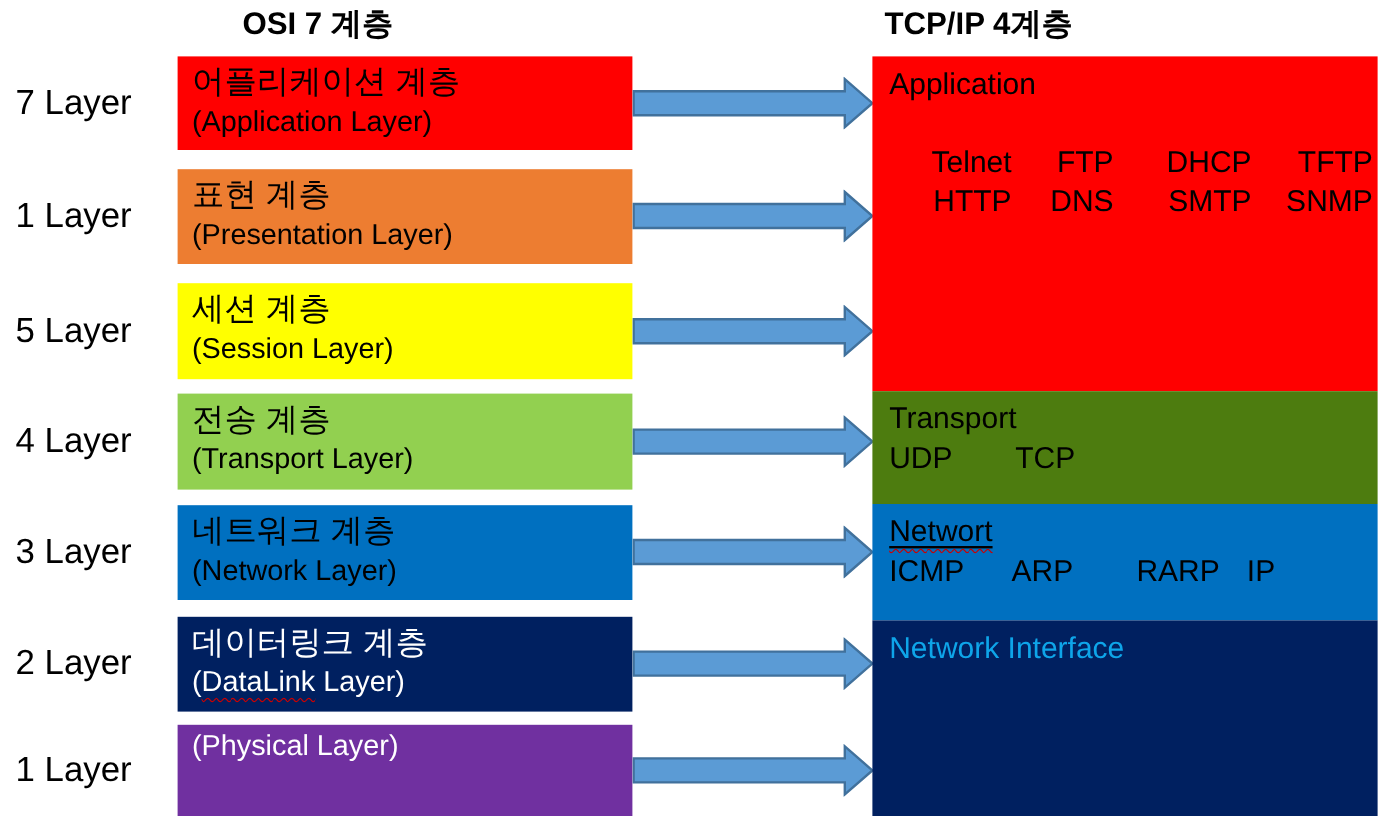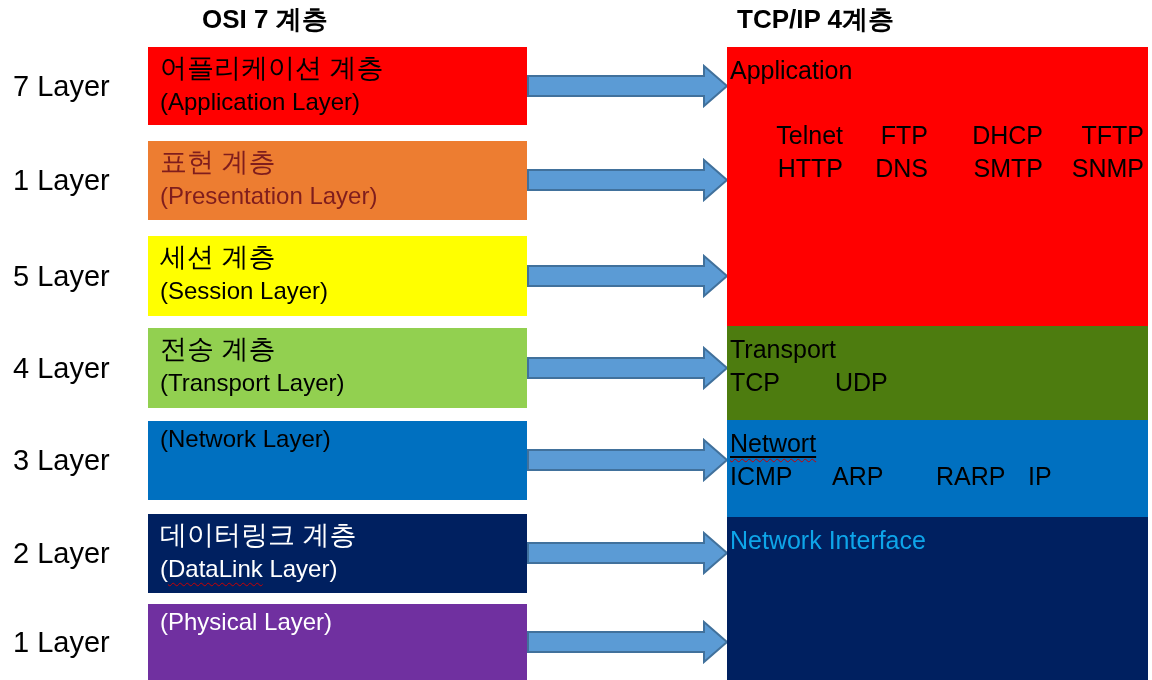--- a/index.html
+++ b/index.html
@@ -15,21 +15,21 @@
     font-size:29px;display:flex;align-items:center;white-space:nowrap;
   }
   .osi-box{
     left:148px;width:379px;box-sizing:border-box;
     padding:3px 0 0 12px;overflow:hidden;
   }
   .osi-box .ko{font-size:27px;line-height:37px;white-space:nowrap;}
   .osi-box .en{font-size:24px;line-height:30px;white-space:nowrap;}
   .tcp-box{
     left:727px;width:421px;box-sizing:border-box;
-    padding:6px 0 0 3px;overflow:hidden;
+    padding:6px 0 0 14px;overflow:hidden;
   }
   .tcp-box .title{font-size:25px;line-height:34px;white-space:nowrap;}
   .proto-grid{display:grid;font-size:25px;line-height:33px;}
   .grid-app{position:absolute;left:11px;top:72px;right:4px;
     grid-template-columns:105px 85px 115px auto;text-align:right;}
   .grid-transport{grid-template-columns:105px auto;}
   .grid-network{grid-template-columns:102px 104px 92px auto;}
   .arrow{left:527px;width:202px;height:44px;}
   .u-solid{text-decoration:underline;text-decoration-thickness:2px;text-underline-offset:4px;}
   .u-wavy{text-decoration:underline wavy #cc0000;text-decoration-thickness:1px;text-underline-offset:6px;}
@@ -46,33 +46,34 @@
 <div class="abs layer-num" style="left:13px;top:236px;height:80px;">5 Layer</div>
 <div class="abs layer-num" style="left:13px;top:328px;height:80px;">4 Layer</div>
 <div class="abs layer-num" style="left:13px;top:421px;height:79px;">3 Layer</div>
 <div class="abs layer-num" style="left:13px;top:514px;height:79px;">2 Layer</div>
 <div class="abs layer-num" style="left:13px;top:604px;height:76px;">1 Layer</div>
 
 <div class="abs osi-box" style="top: 47px; height: 78px; background-color: rgb(255, 0, 0); color: rgb(0, 0, 0);">
   <div class="ko">어플리케이션 계층</div>
   <div class="en">(Application Layer)</div>
 </div>
-<div class="abs osi-box" style="top: 141px; height: 79px; background-color: rgb(237, 125, 49); color: #7f1d1d;">
+<div class="abs osi-box" style="top: 141px; height: 79px; background-color: rgb(237, 125, 49); color: #000000;">
   <div class="ko">표현 계층</div>
   <div class="en">(Presentation Layer)</div>
 </div>
 <div class="abs osi-box" style="top: 236px; height: 80px; background-color: rgb(255, 255, 0); color: rgb(0, 0, 0);">
   <div class="ko">세션 계층</div>
   <div class="en">(Session Layer)</div>
 </div>
 <div class="abs osi-box" style="top: 328px; height: 80px; background-color: rgb(146, 208, 80); color: rgb(0, 0, 0);">
   <div class="ko">전송 계층</div>
   <div class="en">(Transport Layer)</div>
 </div>
 <div class="abs osi-box" style="top: 421px; height: 79px; background-color: rgb(0, 112, 192); color: rgb(0, 0, 0);">
+  <div class="ko">네트워크 계층</div>
   <div class="en">(Network Layer)</div>
 </div>
 <div class="abs osi-box" style="top: 514px; height: 79px; background-color: rgb(0, 32, 96); color: rgb(255, 255, 255);">
   <div class="ko">데이터링크 계층</div>
   <div class="en"><span>(</span><span class="wavy-only">DataLink</span><span> Layer)</span></div>
 </div>
 <div class="abs osi-box" style="top: 604px; height: 76px; background-color: rgb(112, 48, 160); color: rgb(255, 255, 255);">
   <div class="en">(Physical Layer)</div>
 </div>
 
@@ -108,22 +109,22 @@
     <span>HTTP</span>
     <span>DNS</span>
     <span>SMTP</span>
     <span>SNMP</span>
   </div>
 </div>
 
 <div class="abs tcp-box" style="top: 326px; height: 94px; background-color: #4d7c0f; color: rgb(0, 0, 0);">
   <div class="title">Transport</div>
   <div class="proto-grid grid-transport">
+    <span>UDP</span>
     <span>TCP</span>
-    <span>UDP</span>
   </div>
 </div>
 
 <div class="abs tcp-box" style="top: 420px; height: 97px; background-color: rgb(0, 112, 192); color: rgb(0, 0, 0);">
   <div class="title"><span class="u-solid"><span class="u-wavy">Networt</span></span></div>
   <div class="proto-grid grid-network">
     <span>ICMP</span>
     <span>ARP</span>
     <span>RARP</span>
     <span>IP</span>

